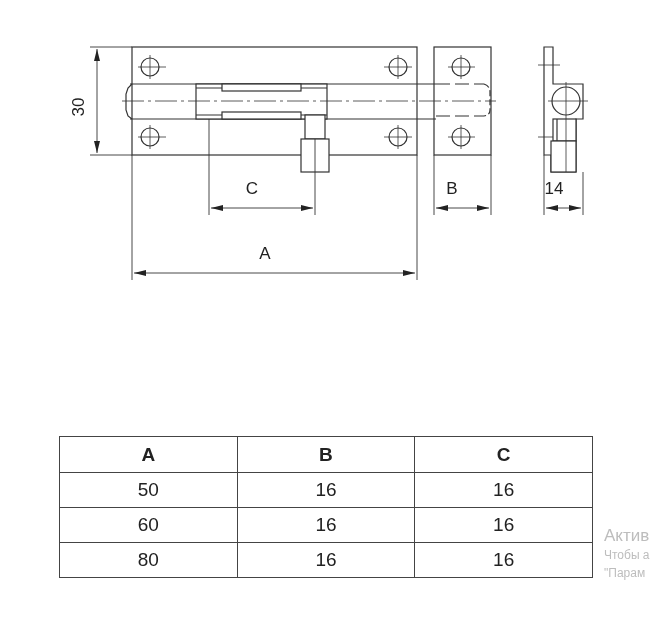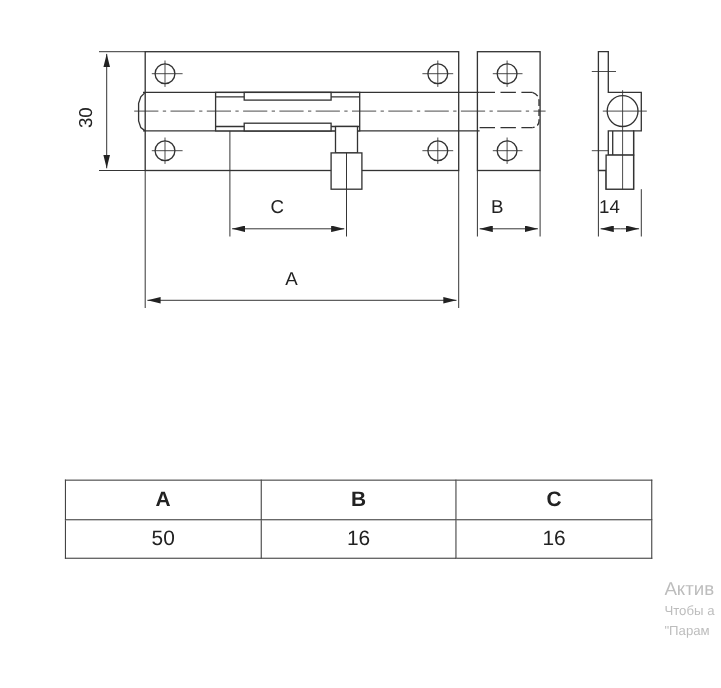--- a/index.html
+++ b/index.html
@@ -204,20 +204,30 @@
       <th>B</th>
       <th>C</th>
     </tr>
   </thead>
   <tbody>
     <tr>
       <td>50</td>
       <td>16</td>
       <td>16</td>
     </tr>
+    <tr>
+      <td>60</td>
+      <td>16</td>
+      <td>16</td>
+    </tr>
+    <tr>
+      <td>80</td>
+      <td>16</td>
+      <td>16</td>
+    </tr>
   </tbody>
 </table>
 
 <div id="watermark">
   <div class="wm-title">Актив</div>
   <div class="wm-line">Чтобы а</div>
   <div class="wm-line">"Парам</div>
 </div>
 
 </body></html>

